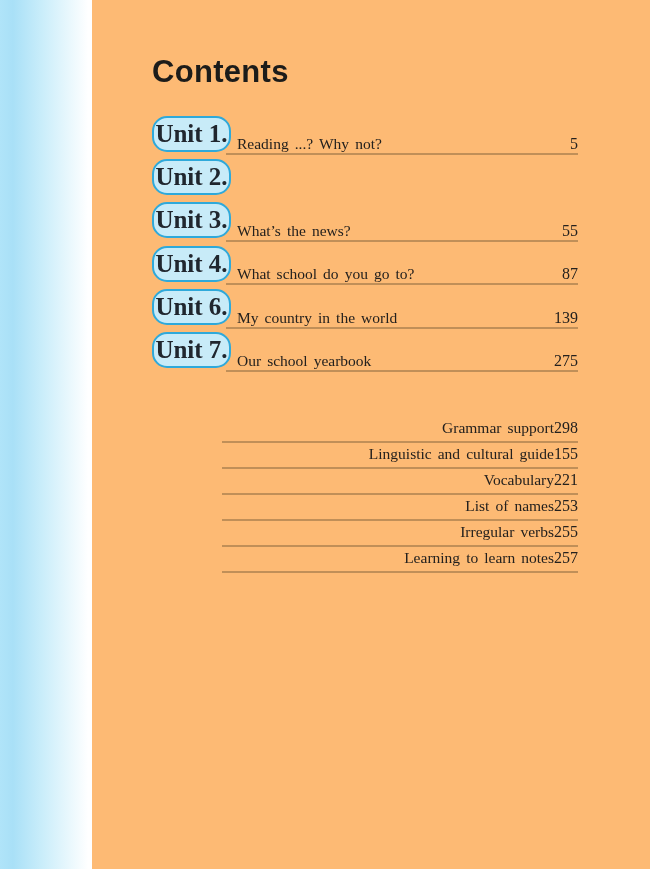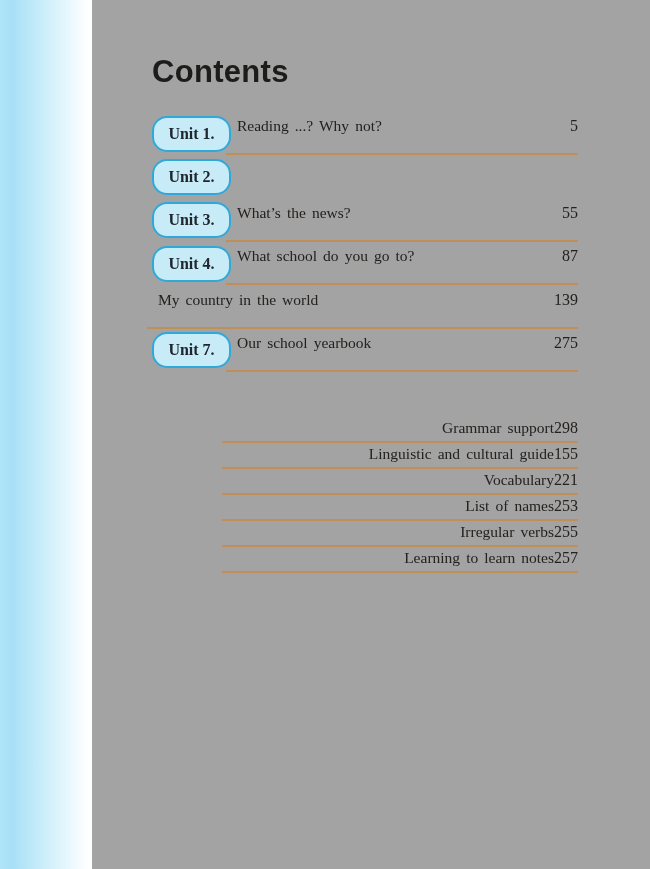--- a/index.html
+++ b/index.html
@@ -5,21 +5,21 @@
   html, body { margin: 0; padding: 0; }
   body {
     width: 650px; height: 869px;
     background: #ffffff;
     font-family: "Liberation Serif", serif;
     color: #24211e;
   }
   .page {
     position: relative;
     width: 650px; height: 869px;
-    background: #a3a3a3;
+    background: #fdba74;
     overflow: hidden;
   }
   .gradient-band {
     position: absolute;
     left: 0; top: 0; bottom: 0;
     width: 92px;
     background: linear-gradient(to right, #b0e4f9 0%, #a9e0f7 14%, #c9edfa 45%, #ffffff 96%);
   }
   .content {
     position: absolute;
@@ -48,34 +48,34 @@
     box-sizing: border-box;
     width: 79px; height: 36px;
     margin-bottom: 3.5px;
     border: 2px solid #2fa9da;
     border-radius: 15px;
     background: #c8ebf8;
     display: flex;
     align-items: center;
     justify-content: center;
     font-weight: 700;
-    font-size: 16px;
+    font-size: 25px;
     color: #20262e;
     position: relative;
     z-index: 2;
     text-align: center;
   }
   .unit-entry {
     flex: 1 1 auto;
     display: flex;
     justify-content: space-between;
     align-items: center;
     border-bottom: 2px solid #c08f58;
     margin-left: -5px;
-    padding: 0 0 18px 11px;
+    padding: 0 0 0 11px;
     position: relative;
     z-index: 1;
   }
   .entry-title {
     font-size: 15.5px;
     word-spacing: 0.14em;
     color: #24211e;
   }
   .entry-page {
     font-size: 16px;
@@ -129,20 +129,21 @@
       <div class="unit-row">
         <span class="unit-badge">Unit 4.</span>
         <span class="unit-entry">
           <span class="entry-title">What school do you go to?</span>
           <span class="entry-page">87</span>
         </span>
       </div>
 
 
       <div class="unit-row">
+        <span class="unit-badge">Unit 6.</span>
         <span class="unit-entry">
           <span class="entry-title">My country in the world</span>
           <span class="entry-page">139</span>
         </span>
       </div>
 
       <div class="unit-row">
         <span class="unit-badge">Unit 7.</span>
         <span class="unit-entry">
           <span class="entry-title">Our school yearbook</span>

